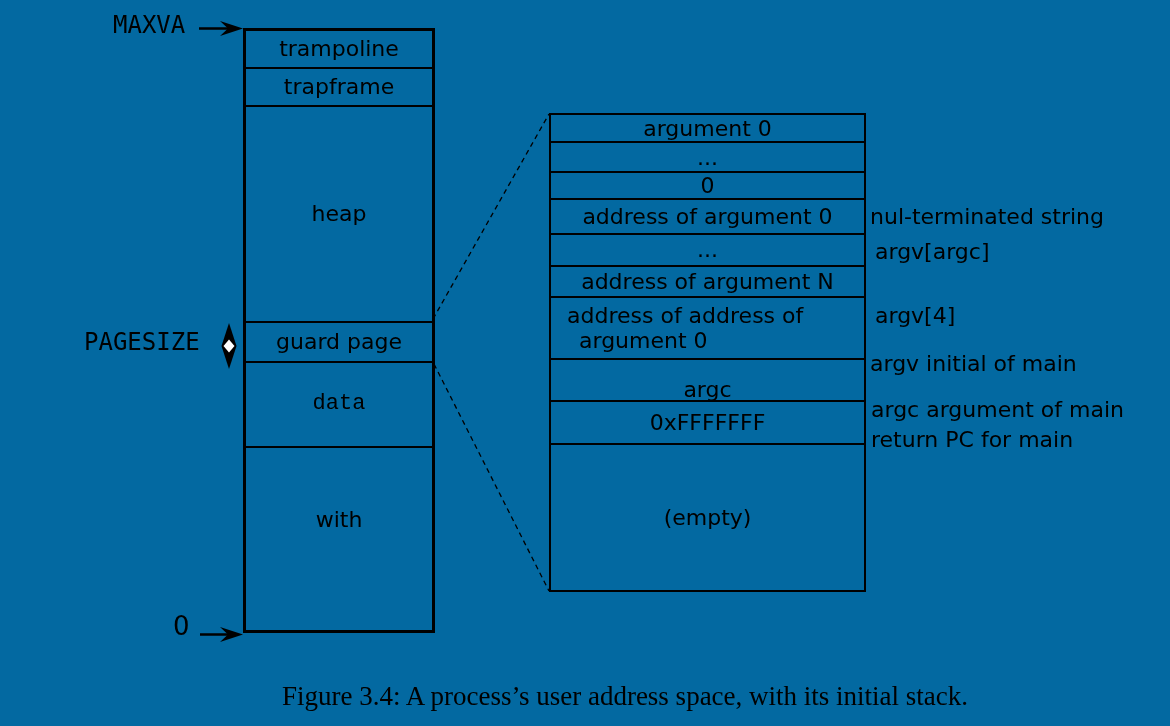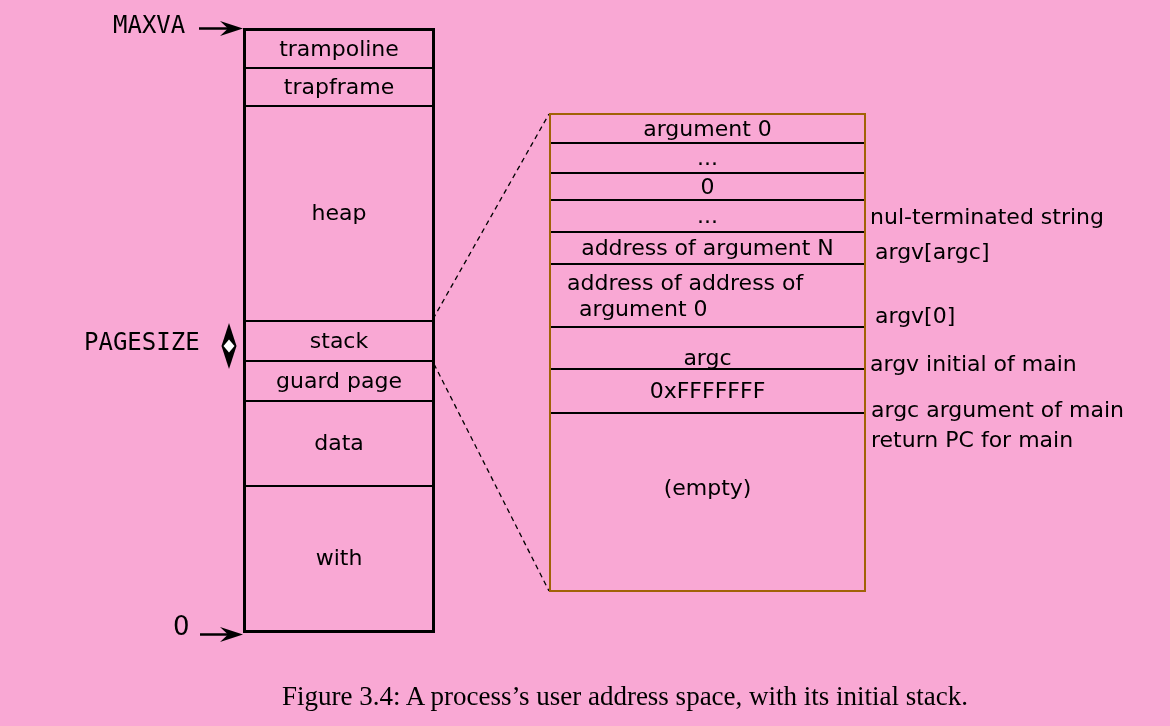--- a/index.html
+++ b/index.html
@@ -1,19 +1,19 @@
 <!DOCTYPE html>
 <html><head>
 <meta charset="utf-8">
 <style>
   html,body{margin:0;padding:0;background:#fff;}
   .canvas{
     position:relative;
     width:1170px;height:726px;
-    background:#f9a8d4;
+    background:#0369a1;
     font-family:"DejaVu Sans", sans-serif;
     color:#000;
     overflow:hidden;
   }
   .overlay{position:absolute;left:0;top:0;width:1170px;height:726px;pointer-events:none;}
 
   
   .memcol{
     position:absolute;left:243px;top:28px;width:192px;height:605px;
     box-sizing:border-box;border:3px solid #000;
@@ -23,41 +23,41 @@
     box-sizing:border-box;border-bottom:2px solid #000;
     display:flex;align-items:center;justify-content:center;
     font-size:22px;line-height:1.1;
   }
   .mrow:last-child{border-bottom:none;}
   .h-tramp{height:38px;}
   .h-trapf{height:38px;}
   .h-heap{height:216px;}
   .h-stack{height:41px;}
   .h-guard{height:40px;}
-  .h-data{height:85px;}
+  .h-data{height:85px;font-family:Liberation Mono, monospace;}
   .h-text{height:144px;}
 
   
   .monolabel{
     position:absolute;
     font-family:"DejaVu Sans Mono", monospace;
     font-size:24px;line-height:1;
     white-space:nowrap;
   }
   .maxva{left:113px;top:13px;}
   .pagesize{left:84px;top:330px;}
   .zerolabel{
     position:absolute;left:173px;top:613px;
     font-size:26px;line-height:1;
   }
 
   
   .stackbox{
     position:absolute;left:549px;top:113px;width:317px;height:479px;
-    box-sizing:border-box;border:2px solid #a16207;
+    box-sizing:border-box;border:2px solid #000000;
     display:flex;flex-direction:column;
   }
   .srow{
     box-sizing:border-box;border-bottom:2px solid #000;
     display:flex;align-items:center;justify-content:center;
     font-size:22px;line-height:1.15;
     white-space:nowrap;
   }
   .srow:last-child{border-bottom:none;}
   .s1{height:29px;}
@@ -121,43 +121,43 @@
   </svg>
 
   <div class="monolabel maxva">MAXVA</div>
   <div class="monolabel pagesize">PAGESIZE</div>
   <div class="zerolabel">0</div>
 
   <div class="memcol">
     <div class="mrow h-tramp">trampoline</div>
     <div class="mrow h-trapf">trapframe</div>
     <div class="mrow h-heap">heap</div>
-    <div class="mrow h-stack">stack</div>
     <div class="mrow h-guard">guard page</div>
     <div class="mrow h-data">data</div>
     <div class="mrow h-text">with</div>
   </div>
 
   <div class="stackbox">
     <div class="srow s1">argument 0</div>
     <div class="srow s2">...</div>
     <div class="srow s4">0</div>
+    <div class="srow s5">address of argument 0</div>
     <div class="srow s6">...</div>
     <div class="srow s7">address of argument N</div>
     <div class="srow s8">
       <span class="line1">address of address of</span>
       <span class="line2">argument 0</span>
     </div>
     <div class="srow s9">argc</div>
     <div class="srow s10">0xFFFFFFF</div>
     <div class="srow s11">(empty)</div>
   </div>
 
   <div class="anno anno-nul">nul-terminated string</div>
   <div class="anno anno-argvargc">argv[argc]</div>
-  <div class="anno anno-argv0">argv[0]</div>
+  <div class="anno anno-argv0">argv[4]</div>
   <div class="anno anno-argvmain">argv initial of main</div>
   <div class="anno anno-retpc">return PC for main</div>
   <div class="anno anno-argcmain">argc argument of main</div>
 
   <div class="caption">Figure 3.4: A process’s user address space, with its initial stack.</div>
 
 </div>
 
 </body></html>

